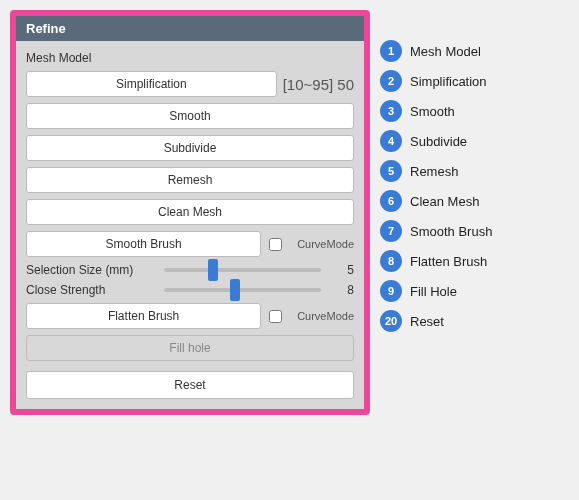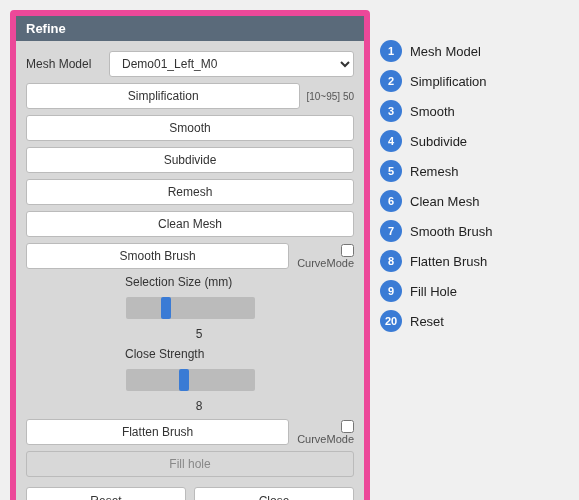--- a/index.html
+++ b/index.html
@@ -81,21 +81,21 @@
       background: white;
       border: 1px solid #bbb;
       border-radius: 3px;
       padding: 5px 10px;
       font-size: 12px;
       color: #333;
       cursor: pointer;
       text-align: center;
     }
     .simplification-range {
-      font-size: 10px;
+      font-size: 15px;
       color: #555;
       white-space: nowrap;
     }
     .brush-row {
       display: flex;
       flex-direction: row;
       align-items: center;
       gap: 8px;
     }
     .brush-btn {
@@ -104,33 +104,32 @@
       border: 1px solid #bbb;
       border-radius: 3px;
       padding: 5px 10px;
       font-size: 12px;
       color: #333;
       cursor: pointer;
       text-align: center;
     }
     .curve-mode {
       display: flex;
-      align-items: flex-end;
-      gap: 0;
+      align-items: flex-start;
+      gap: 15px;
       font-size: 11px;
       color: #555;
       white-space: nowrap;
-      flex-direction: column;
     }
     .curve-mode input[type="checkbox"] {
       margin: 0;
     }
     .slider-row {
       display: flex;
-      flex-direction: column;
+      flex-direction: row;
       align-items: center;
       gap: 8px;
     }
     .slider-label {
       font-size: 12px;
       color: #333;
       width: 130px;
     }
     .slider-value {
       font-size: 12px;
@@ -232,23 +231,20 @@
 <body>
 
 <div class="main-layout">
 
   <div class="panel">
     <div class="panel-title">Refine</div>
     <div class="panel-body">
 
       <div class="mesh-model-row">
         <span class="mesh-model-label">Mesh Model</span>
-        <select class="mesh-model-select">
-          <option>Demo01_Left_M0</option>
-        </select>
       </div>
 
       <div class="simplification-row">
         <button class="simplification-btn">Simplification</button>
         <span class="simplification-range">
           <span>[10~95]</span> <span>50</span>
         </span>
       </div>
 
       <button class="full-btn">Smooth</button>
@@ -284,21 +280,20 @@
         <label class="curve-mode">
           <input type="checkbox" style="">
           <span>CurveMode</span>
         </label>
       </div>
 
       <button class="fill-hole-btn">Fill hole</button>
 
       <div class="bottom-row">
         <button class="bottom-btn">Reset</button>
-        <button class="bottom-btn">Close</button>
       </div>
 
     </div>
   </div>
 
   <div class="legend" id="legend-container">
   <div class="legend-item">
       <div class="legend-badge">1</div>
       <span class="legend-text">Mesh Model</span>
     </div>

